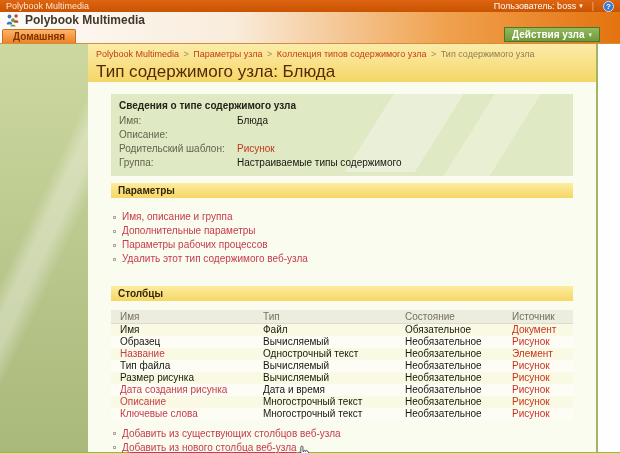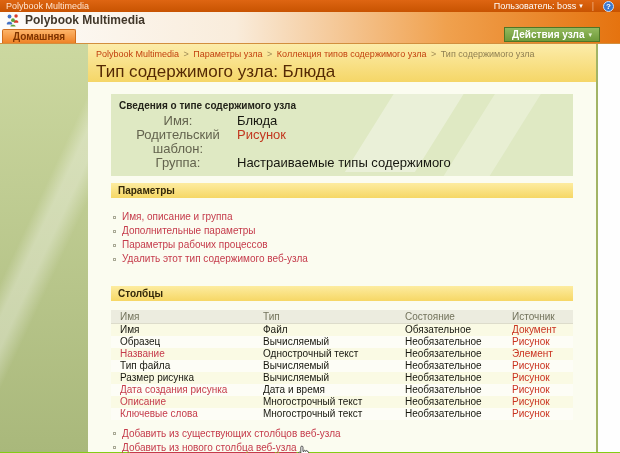--- a/index.html
+++ b/index.html
@@ -53,21 +53,21 @@
   
   .content { flex:1; padding:0 23px; position:relative; }
 
   .infobox { margin-top:12px; background:#dfe9c3; padding:6px 8px; position:relative; overflow:hidden; }
   .info-deco { position:absolute; right:0; top:0; width:230px; height:100%; pointer-events:none; }
   .info-deco::before { content:""; position:absolute; left:30px; top:-12px; width:70px; height:90px;
       background:rgba(255,255,255,.35); transform:skewX(-32deg); }
   .info-deco::after { content:""; position:absolute; left:130px; top:-20px; width:46px; height:110px;
       background:rgba(255,255,255,.28); transform:skewX(-32deg); }
   .info-header { font-size:10px; font-weight:bold; color:#23231a; margin-bottom:3px; position:relative; }
-  .info-row { display:flex; line-height:14px; font-size:13px; position:relative;text-align:center; }
+  .info-row { display:flex; line-height:14px; font-size:10px; position:relative; }
   .info-label { width:118px; flex-shrink:0; color:#63634e; }
   .info-value { color:#16160f; }
   .info-value.is-link { color:#c2371f; cursor:pointer; }
 
   .secheader { background:linear-gradient(#fdeca0,#f6d765); font-size:10px; font-weight:bold;
                color:#35290a; padding:2px 7px; }
   .secheader.settings { margin-top:7px; }
   .secheader.columns { margin-top:20px; }
 
   .linklist { list-style:none; margin-top:12px; padding-left:2px; }
@@ -138,20 +138,24 @@
 
       <div class="content">
 
         <div class="infobox">
           <div class="info-deco"></div>
           <div class="info-header">Сведения о типе содержимого узла</div>
           <div id="info-fields">
               <div class="info-row">
                 <span class="info-label">Имя:</span>
                 <span class="info-value">Блюда</span>
+              </div>
+              <div class="info-row">
+                <span class="info-label">Описание:</span>
+                <span class="info-value"></span>
               </div>
               <div class="info-row">
                 <span class="info-label">Родительский шаблон:</span>
                 <span class="info-value is-link">Рисунок</span>
               </div>
               <div class="info-row">
                 <span class="info-label">Группа:</span>
                 <span class="info-value">Настраиваемые типы содержимого</span>
               </div>
             </div>

